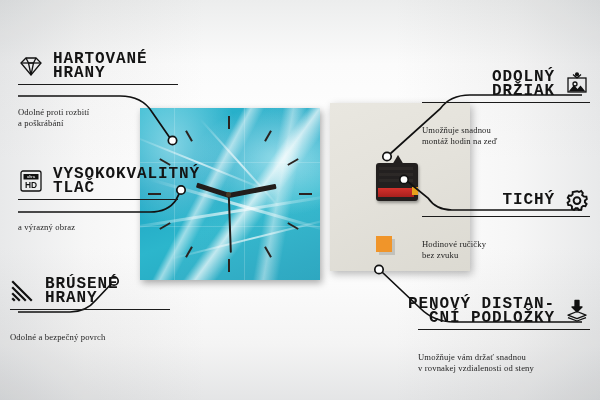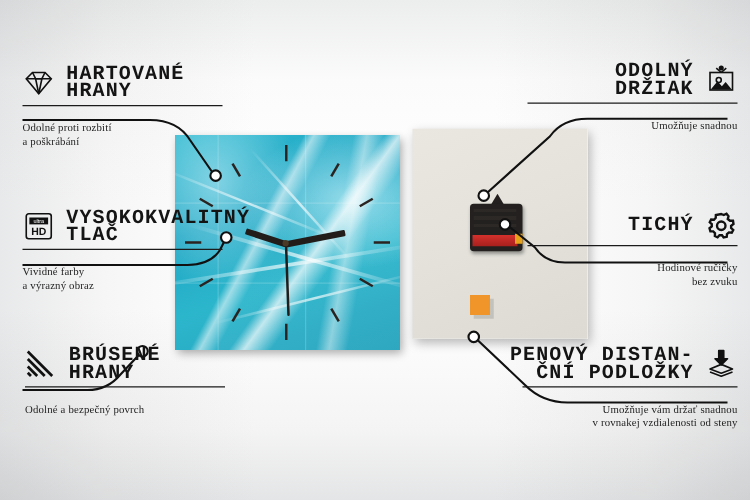--- a/index.html
+++ b/index.html
@@ -83,43 +83,43 @@
     background:#f0952a; box-shadow:3px 3px 0 rgba(160,160,155,.45);
   }
 
   
   .wires{ position:absolute; inset:0; z-index:3; pointer-events:none; }
 
   
   .feat{ position:absolute; z-index:4; }
   .feat .head{ display:flex; align-items:center; gap:9px; }
   .feat.left .head{ justify-content:flex-start; }
-  .feat.right .head{ justify-content:flex-end; }
+  .feat.right .head{ justify-content:flex-end;margin-top:20px; }
   .titles{ display:flex; flex-direction:column; }
   .titles .t{
     font-family:Liberation Mono, monospace;
     font-weight:bold; font-size:16px; letter-spacing:.9px; color:#141414;
     line-height:14px; white-space:nowrap;
   }
   .feat.right .titles .t{ text-align:right; }
   .rule{ height:1px; background:#1b1b1b; margin-top:4px; }
   .desc{
     font-family:"Liberation Serif", serif;
-    font-size:8.6px; color:#1d1d1d; line-height:11px; margin-top:12px;
+    font-size:8.6px; color:#1d1d1d; line-height:11px; margin-top:22px;
     letter-spacing:.15px;
   }
-  .feat.right .desc{ text-align:right; }
+  .feat.right .desc{ }
 
   .ico{ width:26px; height:24px; flex:0 0 26px; display:block; }
   .ico svg{ display:block; width:26px; height:24px; }
 
   
   #f-glass  { left:18px;  top:52px;  width:160px; }
   #f-print  { left:18px;  top:167px; width:160px; }
-  #f-edges  { left:20px;  top:277px; width:160px; }
+  #f-edges  { left:10px;  top:277px; width:160px; }
   
   #f-holder { right:10px; top:50px;  width:168px; }
   #f-mech   { right:10px; top:168px; width:168px; }
   #f-foam   { right:10px; top:277px; width:172px; }
 </style>
 </head>
 <body>
 
 <div class="bg-vignette"></div>
 <div class="bg-vignette2"></div>
@@ -224,21 +224,20 @@
         <text x="13" y="19" font-family="Liberation Sans, sans-serif" font-size="8.4" font-weight="bold" fill="#111" text-anchor="middle">HD</text>
       </svg>
     </span>
     <span class="titles">
       <span class="t">VYSOKOKVALITNÝ</span>
       <span class="t">TLAČ</span>
     </span>
   </div>
   <div class="rule"></div>
   <div class="desc">
-    <div>Vividné farby</div>
     <div>a výrazný obraz</div>
   </div>
 </div>
 
 <div class="feat left" id="f-edges">
   <div class="head">
     <span class="ico">
       <svg viewBox="0 0 26 24">
           <g stroke="#111" stroke-width="2.2" stroke-linecap="square">
         <path d="M3 3 L21 21"></path>
@@ -273,20 +272,21 @@
         <circle cx="13" cy="2.4" r="1.4" fill="#111"></circle>
         <circle cx="11" cy="12" r="2"></circle>
         <path d="M4.6 19.5 L10 13 L13.5 17 L16.5 13.5 L21.4 19.5 Z" fill="#111" stroke="none"></path>
       </g>
         </svg>
     </span>
   </div>
   <div class="rule"></div>
   <div class="desc">
     <div>Umožňuje snadnou</div>
+    <div>montáž hodin na zeď</div>
   </div>
 </div>
 
 <div class="feat right" id="f-mech">
   <div class="head">
     <span class="titles">
       <span class="t">TICHÝ</span>
     </span>
     <span class="ico">
       <svg viewBox="0 0 26 24">

